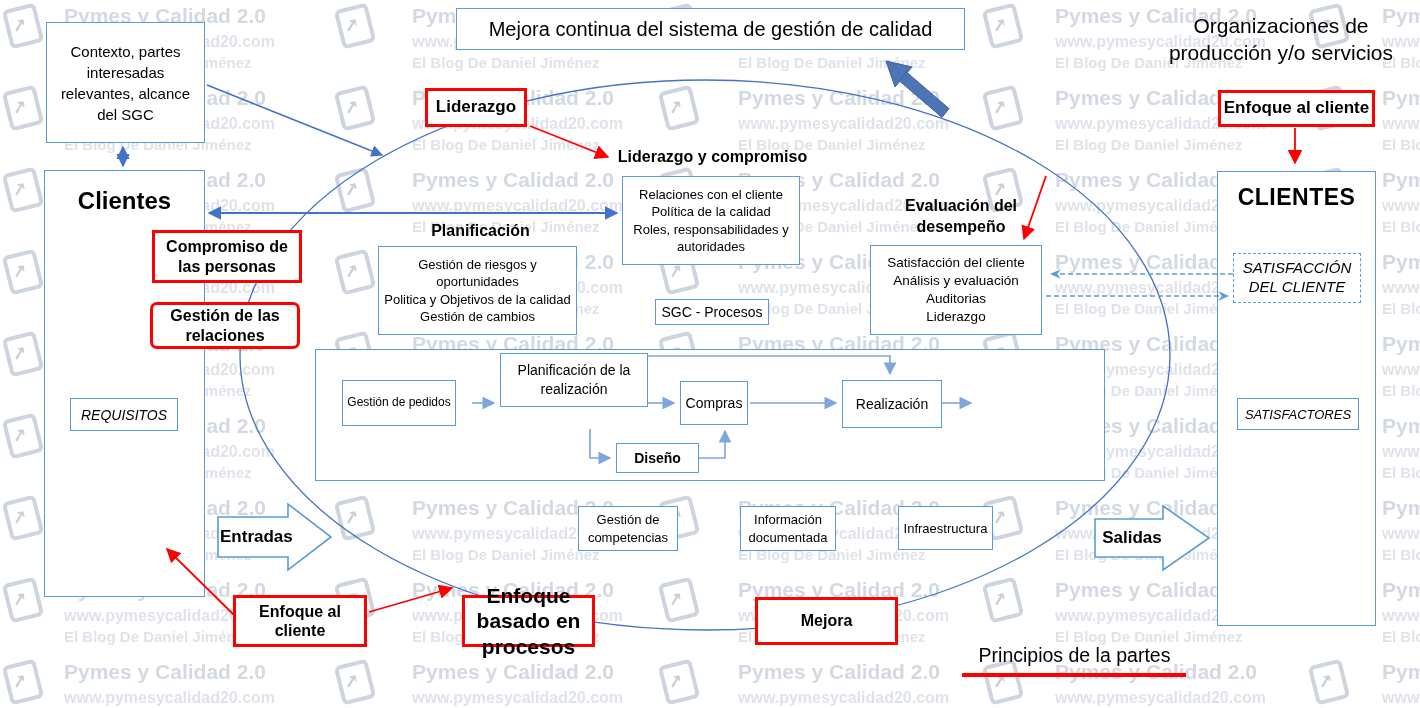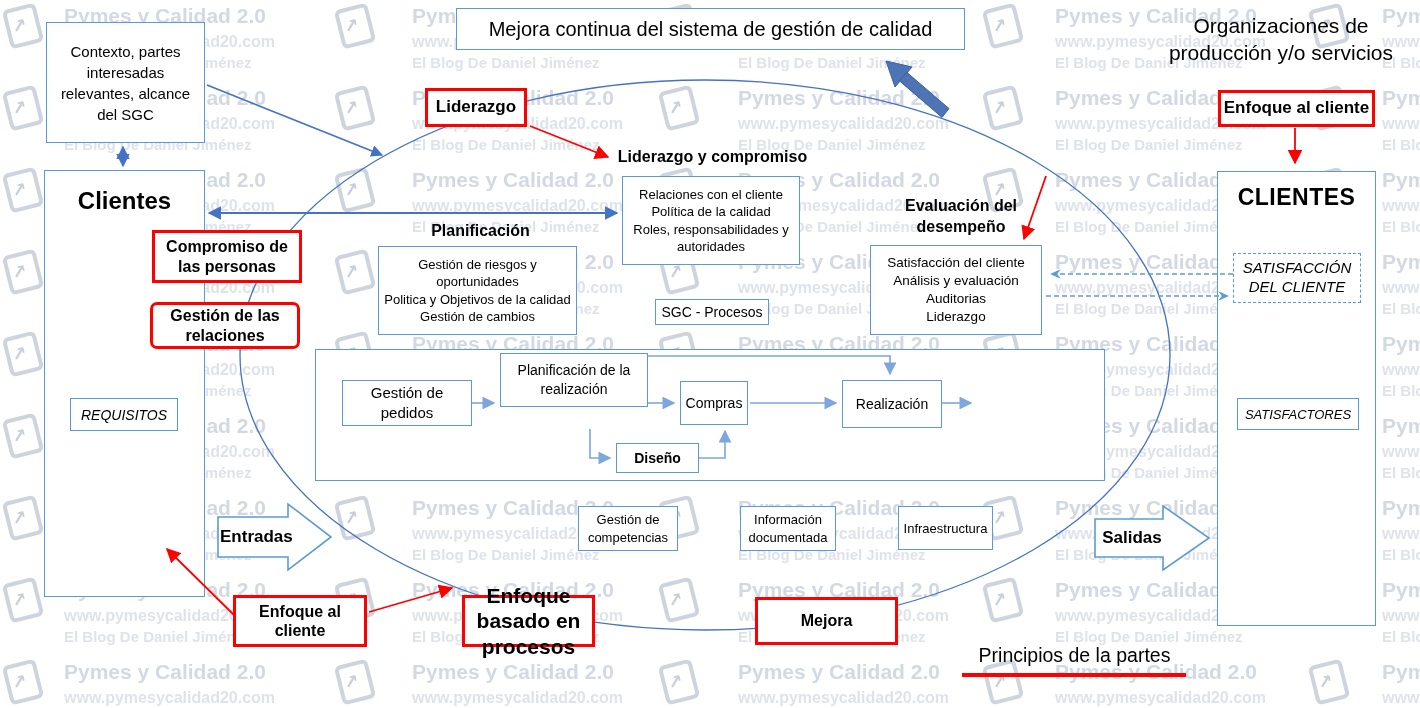--- a/index.html
+++ b/index.html
@@ -390,21 +390,21 @@
     <span>Análisis y evaluación</span>
     <span>Auditorias</span>
     <span>Liderazgo</span>
   </div>
 
   <div class="abs bluebox" style="left:655px;top:299px;width:114px;height:26px;font-size:14px;">
     <span>SGC - Procesos</span>
   </div>
 
   <div class="abs bluebox" style="left:315px;top:349px;width:790px;height:132px;"></div>
-  <div class="abs bluebox list" style="left:342px;top:380px;width:130px;height:46px;font-size:15px;z-index:4;">
+  <div class="abs bluebox list" style="left:342px;top:380px;width:114px;height:46px;font-size:12px;z-index:4;">
     <span>Gestión de pedidos</span>
   </div>
   <div class="abs bluebox list" style="left:500px;top:353px;width:148px;height:54px;font-size:14px;z-index:4;">
     <span>Planificación de la realización</span>
   </div>
   <div class="abs bluebox" style="left:680px;top:381px;width:68px;height:44px;font-size:14px;z-index:4;">
     <span>Compras</span>
   </div>
   <div class="abs bluebox" style="left:842px;top:380px;width:100px;height:48px;font-size:14px;z-index:4;">
     <span>Realización</span>

